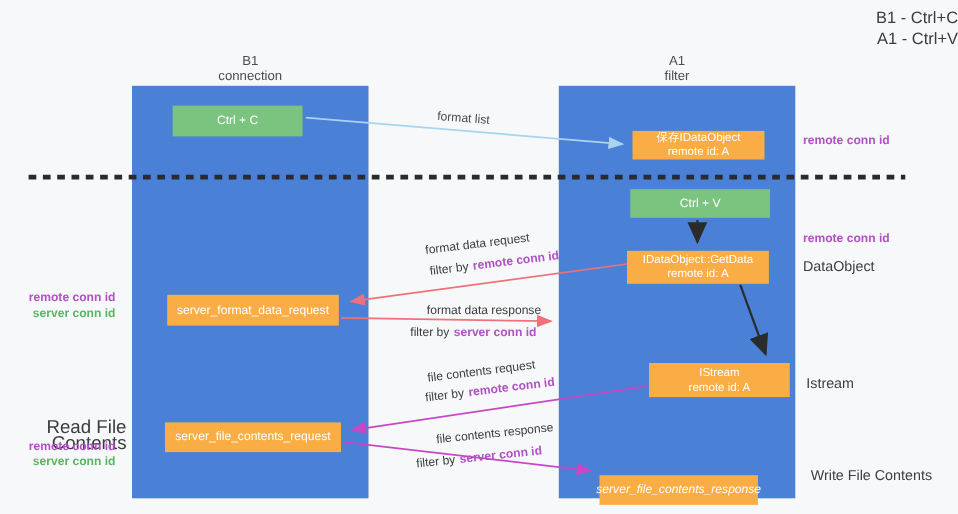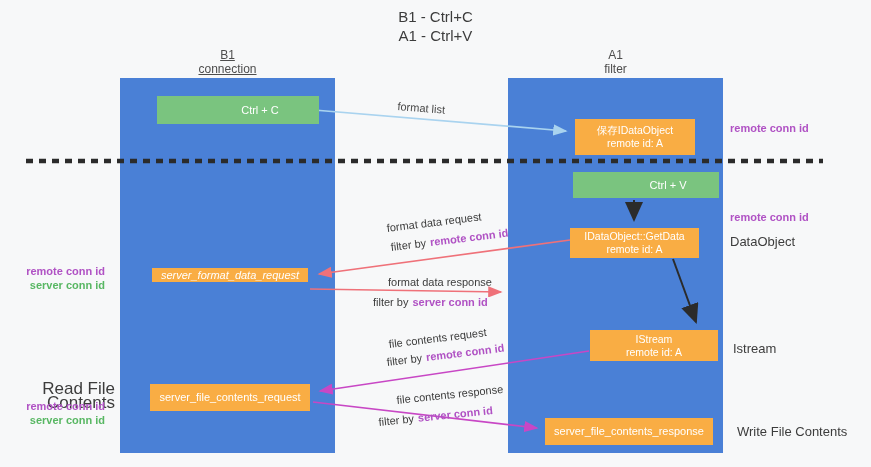--- a/index.html
+++ b/index.html
@@ -4,42 +4,42 @@
 <style>
   :root {
     --background:#f7f8f9; --column_fill:#4a80d6; --green_box:#7ac47f; --orange_box:#f9ad44;
     --box_text:#ffffff; --text_dark:#3c3c3c; --purple_label:#b052c4; --green_label:#58b763;
     --arrow_blue:#a9d3ef; --arrow_red:#ef7179; --arrow_magenta:#c847c5; --arrow_black:#2b2b2b;
   }
   html,body { margin:0; padding:0; background:var(--background); }
   body { font-family:"Liberation Sans", sans-serif; }
   #canvas { position:relative; width:871px; height:467px; background:var(--background); overflow:hidden; }
 
-  .title { position:absolute; left:0; top:7px; width:871px; text-align:center;
+  .title { position:absolute; left:0; top:7px; width:871px; text-align:right;
            font-size:15px; line-height:19px; color:var(--text_dark); }
   .col-label { position:absolute; top:48px; width:215px; text-align:center;
                font-size:12px; line-height:14px; color:#4d4d4d; }
-  .col-label.left { left:120px;text-decoration:underline; } .col-label.right { left:508px; }
+  .col-label.left { left:120px; } .col-label.right { left:508px; }
 
   .column { position:absolute; top:78px; width:215px; height:375px; background:var(--column_fill); }
   .column.left { left:120px; } .column.right { left:508px; }
 
   svg.overlay { position:absolute; left:0; top:0; z-index:2; }
   .ln-dashed { stroke:var(--arrow_black); stroke-width:4.5; stroke-dasharray:7 6; }
   .ln-blue { stroke:var(--arrow_blue); stroke-width:1.6; }
   .ln-red { stroke:var(--arrow_red); stroke-width:1.6; }
   .ln-magenta { stroke:var(--arrow_magenta); stroke-width:1.6; }
   .ln-black { stroke:var(--arrow_black); stroke-width:2; }
   .mfill-blue { fill:var(--arrow_blue); } .mfill-red { fill:var(--arrow_red); }
   .mfill-magenta { fill:var(--arrow_magenta); } .mfill-black { fill:var(--arrow_black); }
 
   .node { position:absolute; z-index:3; display:flex; flex-direction:column; align-items:center;
           justify-content:center; color:var(--box_text); font-size:11px; line-height:13px; text-align:center; }
   .node.orange { background:var(--orange_box); }
-  .node.green { background:var(--green_box);padding-left:44px; }
+  .node.green { background:var(--green_box); }
 
   .lbl { position:absolute; z-index:4; font-size:11px; color:var(--text_dark); white-space:nowrap; }
   .lbl .kw { font-weight:bold; margin-left:4px; }
   .kw.purple { color:var(--purple_label); }
   .rot { transform-origin:left top; }
   .side-purple { color:var(--purple_label); font-weight:bold; }
   .side-green { color:var(--green_label); font-weight:bold; }
   .right-col-lbl { position:absolute; z-index:4; font-size:13px; white-space:nowrap; }
   .left-stack { position:absolute; z-index:4; font-size:11px; text-align:right; line-height:14px; }
 </style>
@@ -88,49 +88,49 @@
     <line class="ln-red" x1="570" y1="240" x2="319" y2="274" marker-end="url(#mr)"></line>
     <line class="ln-red" x1="310" y1="289" x2="501" y2="292" marker-end="url(#mr)"></line>
     <line class="ln-magenta" x1="589" y1="351" x2="320" y2="391" marker-end="url(#mm)"></line>
     <line class="ln-magenta" x1="313" y1="402" x2="537" y2="428" marker-end="url(#mm)"></line>
   </svg>
 
   <div class="node green" style="left:157px; top:96px; width:118px; height:28px;">
     <div>Ctrl + C</div>
   </div>
 
-  <div class="node orange" style="left:575px; top:119px; width:120px; height:36px; font-size:10.5px;">
+  <div class="node orange" style="left:575px; top:119px; width:120px; height:26px; font-size:10.5px;">
     <div>保存IDataObject</div>
     <div>remote id: A</div>
   </div>
 
-  <div class="node green" style="left:573px; top:172px; width:102px; height:26px;">
+  <div class="node green" style="left:573px; top:172px; width:127px; height:26px;">
     <div>Ctrl + V</div>
   </div>
 
   <div class="node orange" style="left:570px; top:228px; width:129px; height:30px; font-size:10.5px;">
     <div>IDataObject::GetData</div>
     <div>remote id: A</div>
   </div>
 
-  <div class="node orange" style="left:152px; top:268px; width:156px; height:14px;font-style:italic;">
+  <div class="node orange" style="left:152px; top:268px; width:156px; height:28px;">
     <div>server_format_data_request</div>
   </div>
 
 
   <div class="node orange" style="left:590px; top:330px; width:128px; height:31px; font-size:10.5px;">
     <div>IStream</div>
     <div>remote id: A</div>
   </div>
 
   <div class="node orange" style="left:150px; top:384px; width:160px; height:27px;">
     <div>server_file_contents_request</div>
   </div>
 
-  <div class="node orange" style="left:545px; top:418px; width:168px; height:27px;">
+  <div class="node orange" style="left:545px; top:432px; width:144px; height:27px;font-style:italic;">
     <div>server_file_contents_response</div>
   </div>
 
   <div class="lbl rot" style="left:398px; top:100px; transform:rotate(4.5deg); color:#4a4a4a;">format list</div>
 
   <div class="lbl rot" style="left:386px; top:222px; transform:rotate(-7deg);">format data request</div>
 
   <div class="lbl rot" style="left:390px; top:241px; transform:rotate(-7deg);">
     <span>filter by</span><span class="kw purple">remote conn id</span>
   </div>

